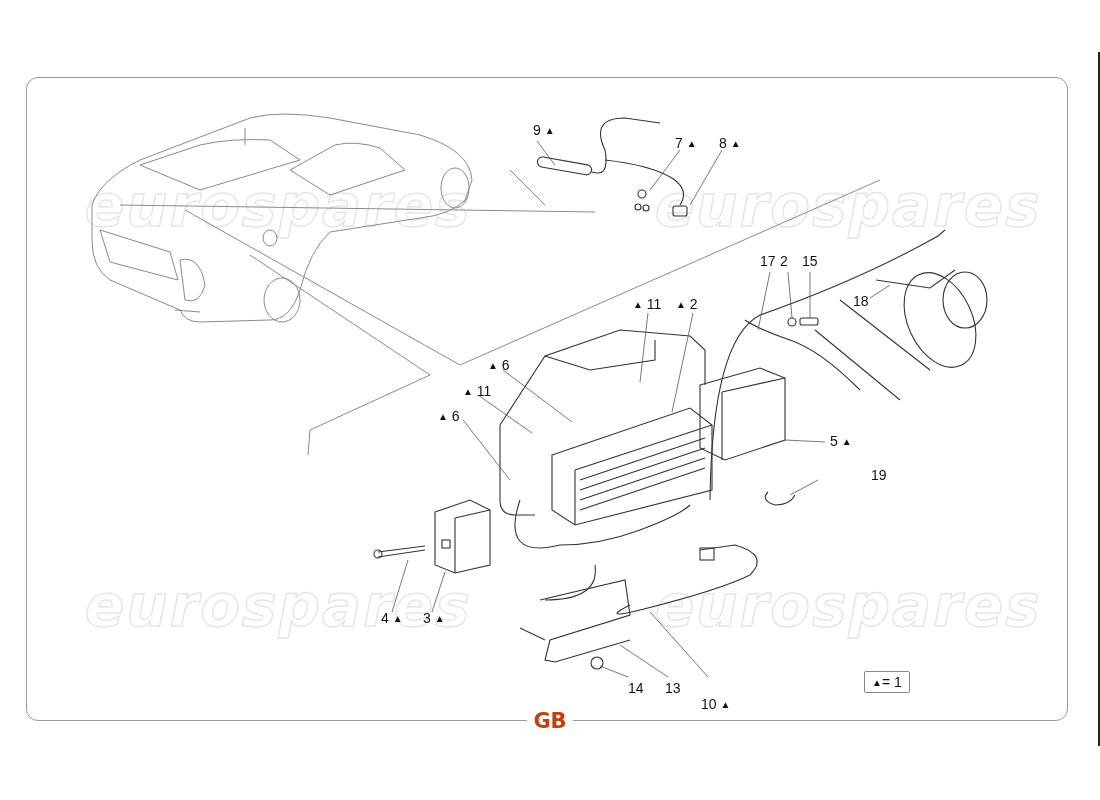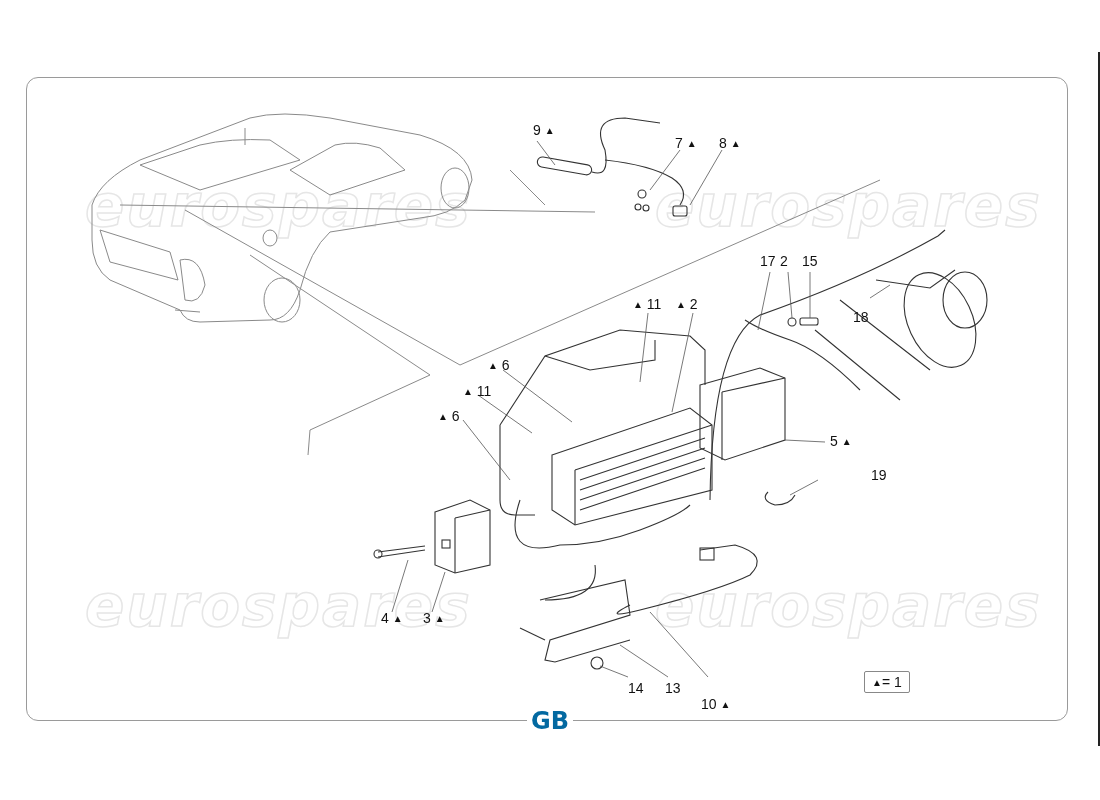--- a/index.html
+++ b/index.html
@@ -2,21 +2,21 @@
 <html><head>
 <meta charset="utf-8">
 <style>
   html, body { margin:0; padding:0; background:#ffffff; }
   body { width:1100px; height:800px; position:relative; overflow:hidden; font-family:"Liberation Sans", sans-serif; }
   #frame { position:absolute; left:26px; top:77px; width:1042px; height:644px; border:1.5px solid #9a9a9a; border-radius:12px; box-sizing:border-box; }
   #right-rule { position:absolute; left:1098px; top:52px; width:2px; height:694px; background:#222; }
   #canvas { position:absolute; left:0; top:0; width:1100px; height:800px; }
   .callout { position:absolute; font-size:14px; color:#111; white-space:nowrap; line-height:16px; }
   .tri { font-size:10px; position:relative; top:-1px; }
-  #gb-title { position:absolute; left:527px; top:707px; width:46px; text-align:center; background:#fff; font-family:"DejaVu Sans", sans-serif; font-weight:bold; font-size:24px; color:#0369a1; line-height:28px; }
+  #gb-title { position:absolute; left:527px; top:707px; width:46px; text-align:center; background:#fff; font-family:"DejaVu Sans", sans-serif; font-weight:bold; font-size:21px; color:#c2410c; line-height:28px; }
   #legend-box { position:absolute; left:864px; top:671px; width:46px; height:22px; border:1px solid #888; border-radius:2px; box-sizing:border-box; font-size:14px; color:#111; text-align:center; line-height:20px; background:#fff; }
   .wm { position:absolute; font-family:"DejaVu Sans", sans-serif; font-style:italic; font-weight:bold; font-size:58px; color:transparent; -webkit-text-stroke:1.5px #e6e6e6; letter-spacing:2px; }
 </style>
 </head>
 <body>
 
 <div id="right-rule"></div>
 <div id="frame"></div>
 
 <div class="wm" style="left:85px;top:172px;">eurospares</div>
@@ -134,21 +134,21 @@
     <path d="M708,677 L650,612"></path>
   </g>
 </svg>
 
 <div class="callout" style="left:533px;top:122px;"><span>9</span> <span class="tri">▲</span></div>
 <div class="callout" style="left:675px;top:135px;"><span>7</span> <span class="tri">▲</span></div>
 <div class="callout" style="left:719px;top:135px;"><span>8</span> <span class="tri">▲</span></div>
 <div class="callout" style="left:760px;top:253px;">17</div>
 <div class="callout" style="left:780px;top:253px;">2</div>
 <div class="callout" style="left:802px;top:253px;">15</div>
-<div class="callout" style="left:853px;top:293px;margin-top:16px;">18</div>
+<div class="callout" style="left:853px;top:293px;">18</div>
 <div class="callout" style="left:633px;top:296px;"><span class="tri">▲</span> <span>11</span></div>
 <div class="callout" style="left:676px;top:296px;"><span class="tri">▲</span> <span>2</span></div>
 <div class="callout" style="left:488px;top:357px;"><span class="tri">▲</span> <span>6</span></div>
 <div class="callout" style="left:463px;top:383px;"><span class="tri">▲</span> <span>11</span></div>
 <div class="callout" style="left:438px;top:408px;"><span class="tri">▲</span> <span>6</span></div>
 <div class="callout" style="left:830px;top:433px;"><span>5</span> <span class="tri">▲</span></div>
 <div class="callout" style="left:827px;top:467px;margin-left:44px;">19</div>
 <div class="callout" style="left:381px;top:610px;"><span>4</span> <span class="tri">▲</span></div>
 <div class="callout" style="left:423px;top:610px;"><span>3</span> <span class="tri">▲</span></div>
 <div class="callout" style="left:628px;top:680px;">14</div>

